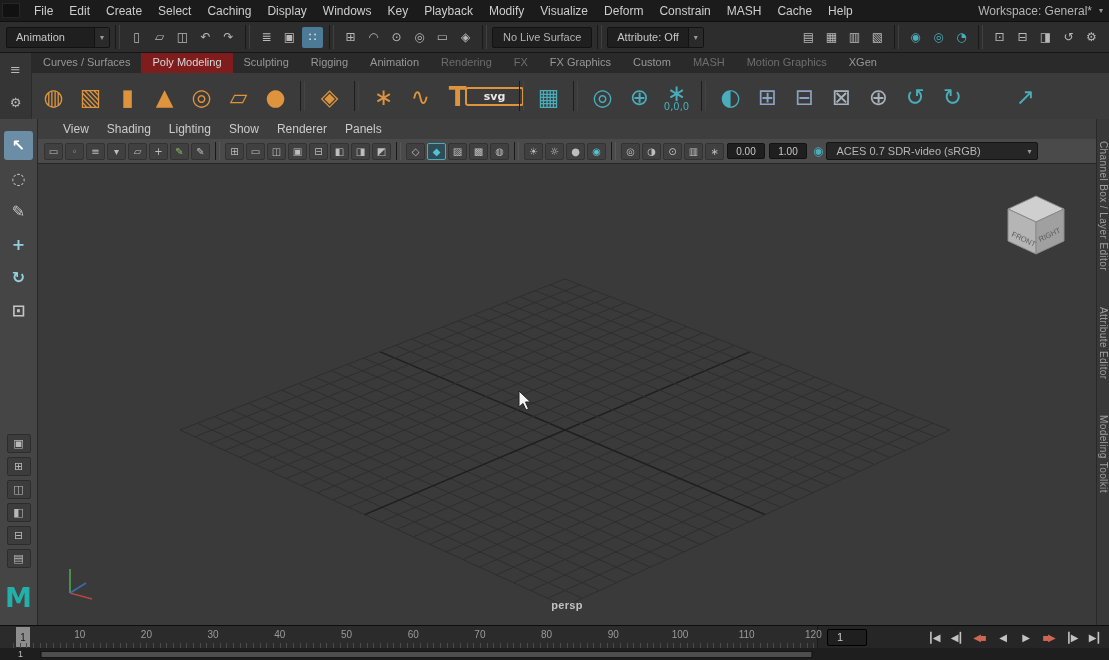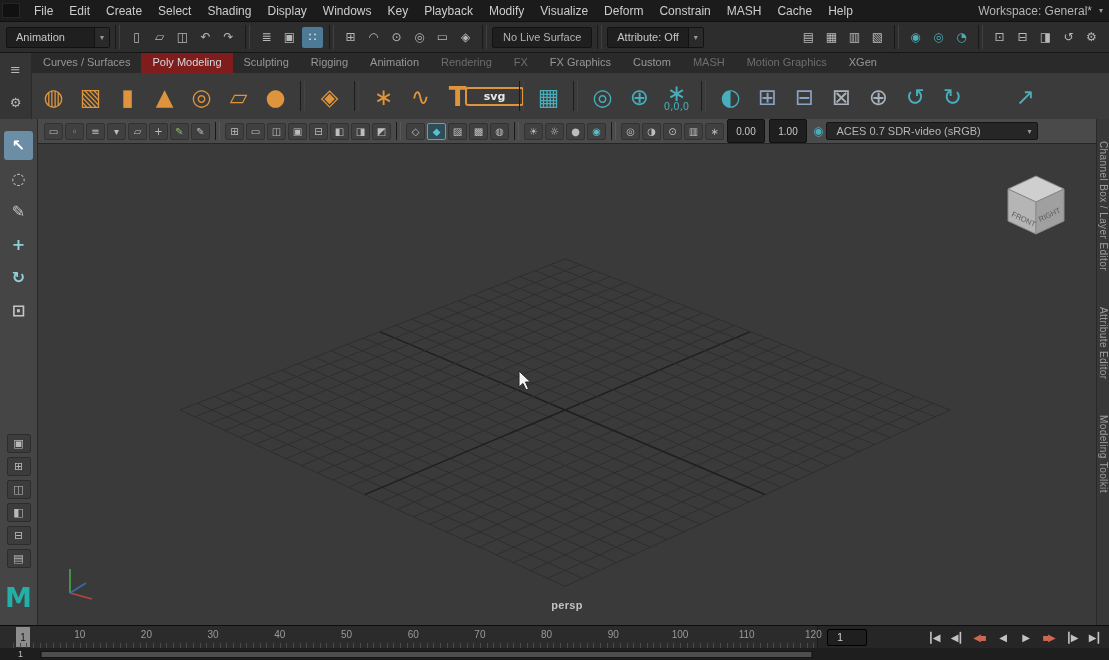--- a/index.html
+++ b/index.html
@@ -55,21 +55,21 @@
   .layout{width:24px;height:19px;margin:2px 0;display:flex;align-items:center;justify-content:center;font-size:11px;color:#b8b8b8;background:#3c3c3c;border:1px solid #2c2c2c;border-radius:2px;}
   .maya-logo{margin:12px 0 6px;font-weight:bold;font-size:27px;color:#23b0a9;font-family:"DejaVu Sans",sans-serif;}
 
   .center{flex:1;display:flex;flex-direction:column;min-width:0;}
   .panel-menus{height:20px;background:#3e3e3e;display:flex;align-items:center;font-size:12px;color:#cbcbcb;padding-left:16px;}
   .pmenu{padding:0 9px;white-space:nowrap;}
   .panel-toolbar{height:25px;background:#4a4a4a;border-bottom:1px solid #262626;display:flex;align-items:center;padding:0 5px;}
   .panel-toolbar .sep{height:18px;margin:0 4px;border-right-color:#585858;}
   .picon{width:19px;height:17px;margin:0 1px;background:#404040;border:1px solid #323232;display:flex;align-items:center;justify-content:center;font-size:10px;color:#bdbdbd;border-radius:2px;}
   .picon.active{background:#2f4d56;border-color:#49aebc;}
-  .pfield{width:38px;height:24px;background:#1f1f1f;border:1px solid #121212;color:#c8c8c8;font-size:10px;display:flex;align-items:center;justify-content:center;margin:0 2px;border-radius:2px;}
+  .pfield{width:38px;height:16px;background:#1f1f1f;border:1px solid #121212;color:#c8c8c8;font-size:10px;display:flex;align-items:center;justify-content:center;margin:0 2px;border-radius:2px;}
   .vt-combo{height:18px;background:#262626;border:1px solid #141414;display:flex;align-items:center;justify-content:space-between;font-size:11px;color:#b6b6b6;padding:0 6px 0 9px;margin-left:3px;width:212px;border-radius:2px;white-space:nowrap;}
   .cm-icon{color:#49aebc;font-size:12px;margin-left:4px;}
 
   .viewport{flex:1;position:relative;background:#3a3a3a;overflow:hidden;}
   #grid-svg{position:absolute;left:0;top:0;}
   .persp-label{position:absolute;left:50%;bottom:14px;transform:translateX(-50%);color:#c2c2c2;font-size:11px;font-weight:bold;letter-spacing:.3px;}
   .viewcube{position:absolute;top:26px;right:24px;}
   .axis-gizmo{position:absolute;left:18px;bottom:22px;}
   .cursor-icon{position:absolute;left:480px;top:226px;}
 
@@ -96,21 +96,21 @@
 <body>
 
 <div class="menubar">
   <div class="app-icon"></div>
   <div class="menus">
 
   <span class="menu-item">File</span>
       <span class="menu-item">Edit</span>
       <span class="menu-item">Create</span>
       <span class="menu-item">Select</span>
-      <span class="menu-item">Shading</span>
+      <span class="menu-item">Caching</span>
       <span class="menu-item">Display</span>
       <span class="menu-item">Windows</span>
       <span class="menu-item">Key</span>
       <span class="menu-item">Playback</span>
       <span class="menu-item">Modify</span>
       <span class="menu-item">Visualize</span>
       <span class="menu-item">Deform</span>
       <span class="menu-item">Constrain</span>
       <span class="menu-item">MASH</span>
       <span class="menu-item">Cache</span>
@@ -468,20 +468,29 @@
           <span class="g">⊟</span>
         </span>
         <span class="layout">
           <span class="g">▤</span>
         </span>
       </div>
     <div class="maya-logo">M</div>
   </div>
 
   <div class="center">
+    <div class="panel-menus">
+
+    <span class="pmenu">View</span>
+        <span class="pmenu">Shading</span>
+        <span class="pmenu">Lighting</span>
+        <span class="pmenu">Show</span>
+        <span class="pmenu">Renderer</span>
+        <span class="pmenu">Panels</span>
+      </div>
 
     <div class="panel-toolbar">
       <div class="igroup">
 
       <span class="picon">
             <span class="g">▭</span>
           </span>
           <span class="picon">
             <span class="g">◦</span>
           </span>

